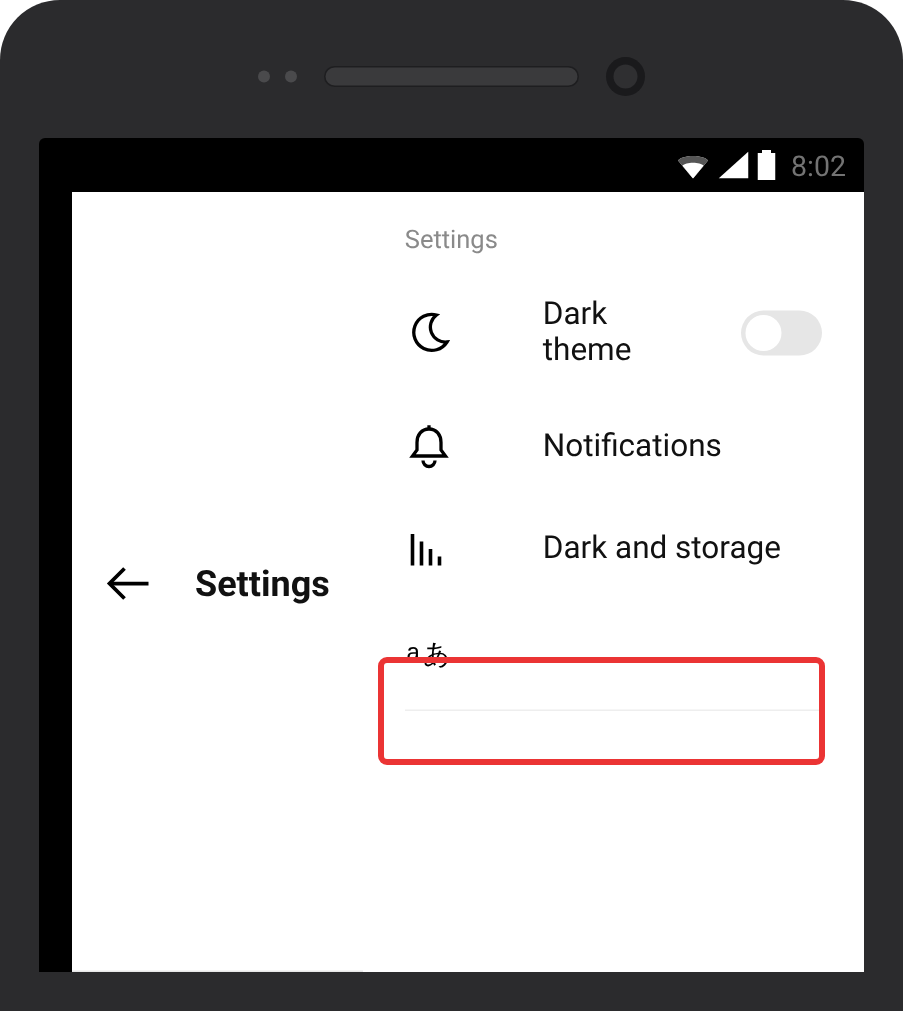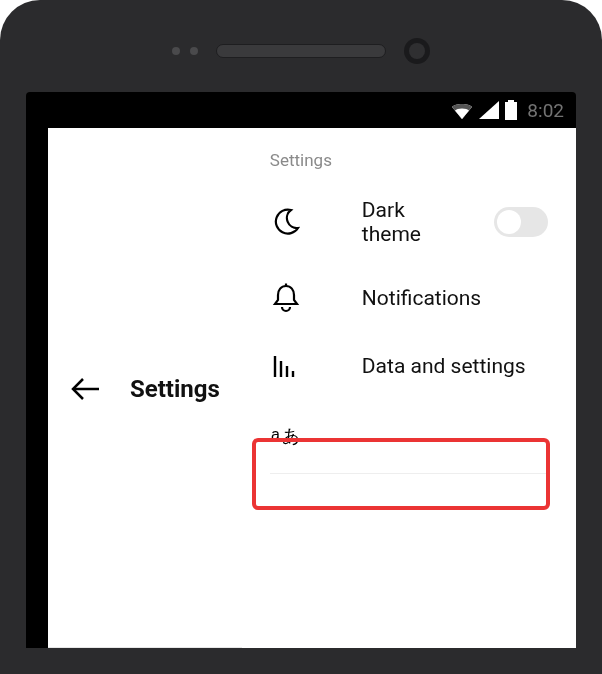--- a/index.html
+++ b/index.html
@@ -240,21 +240,21 @@
 
         <div class="row">
           <div class="icon">
             <svg width="26" height="26" viewBox="0 0 26 26">
               <line x1="2" y1="3" x2="2" y2="24" stroke="#000" stroke-width="2.4"></line>
               <line x1="8" y1="8" x2="8" y2="24" stroke="#000" stroke-width="2.4"></line>
               <line x1="14" y1="13" x2="14" y2="24" stroke="#000" stroke-width="2.4"></line>
               <line x1="20" y1="18" x2="20" y2="24" stroke="#000" stroke-width="2.4"></line>
             </svg>
           </div>
-          <div class="label">Data and settings</div>
+          <div class="label">Dark and storage</div>
         </div>
 
 
         <div class="row" style="position:relative;">
           <div class="icon">
             <svg width="30" height="26" viewBox="0 0 30 26">
               <text x="0" y="19" font-size="16" font-family="sans-serif" fill="#000" font-weight="500">a</text>
               <text x="11" y="21" font-size="18" font-family="sans-serif" fill="#000" font-weight="500">あ</text>
             </svg>
           </div>

